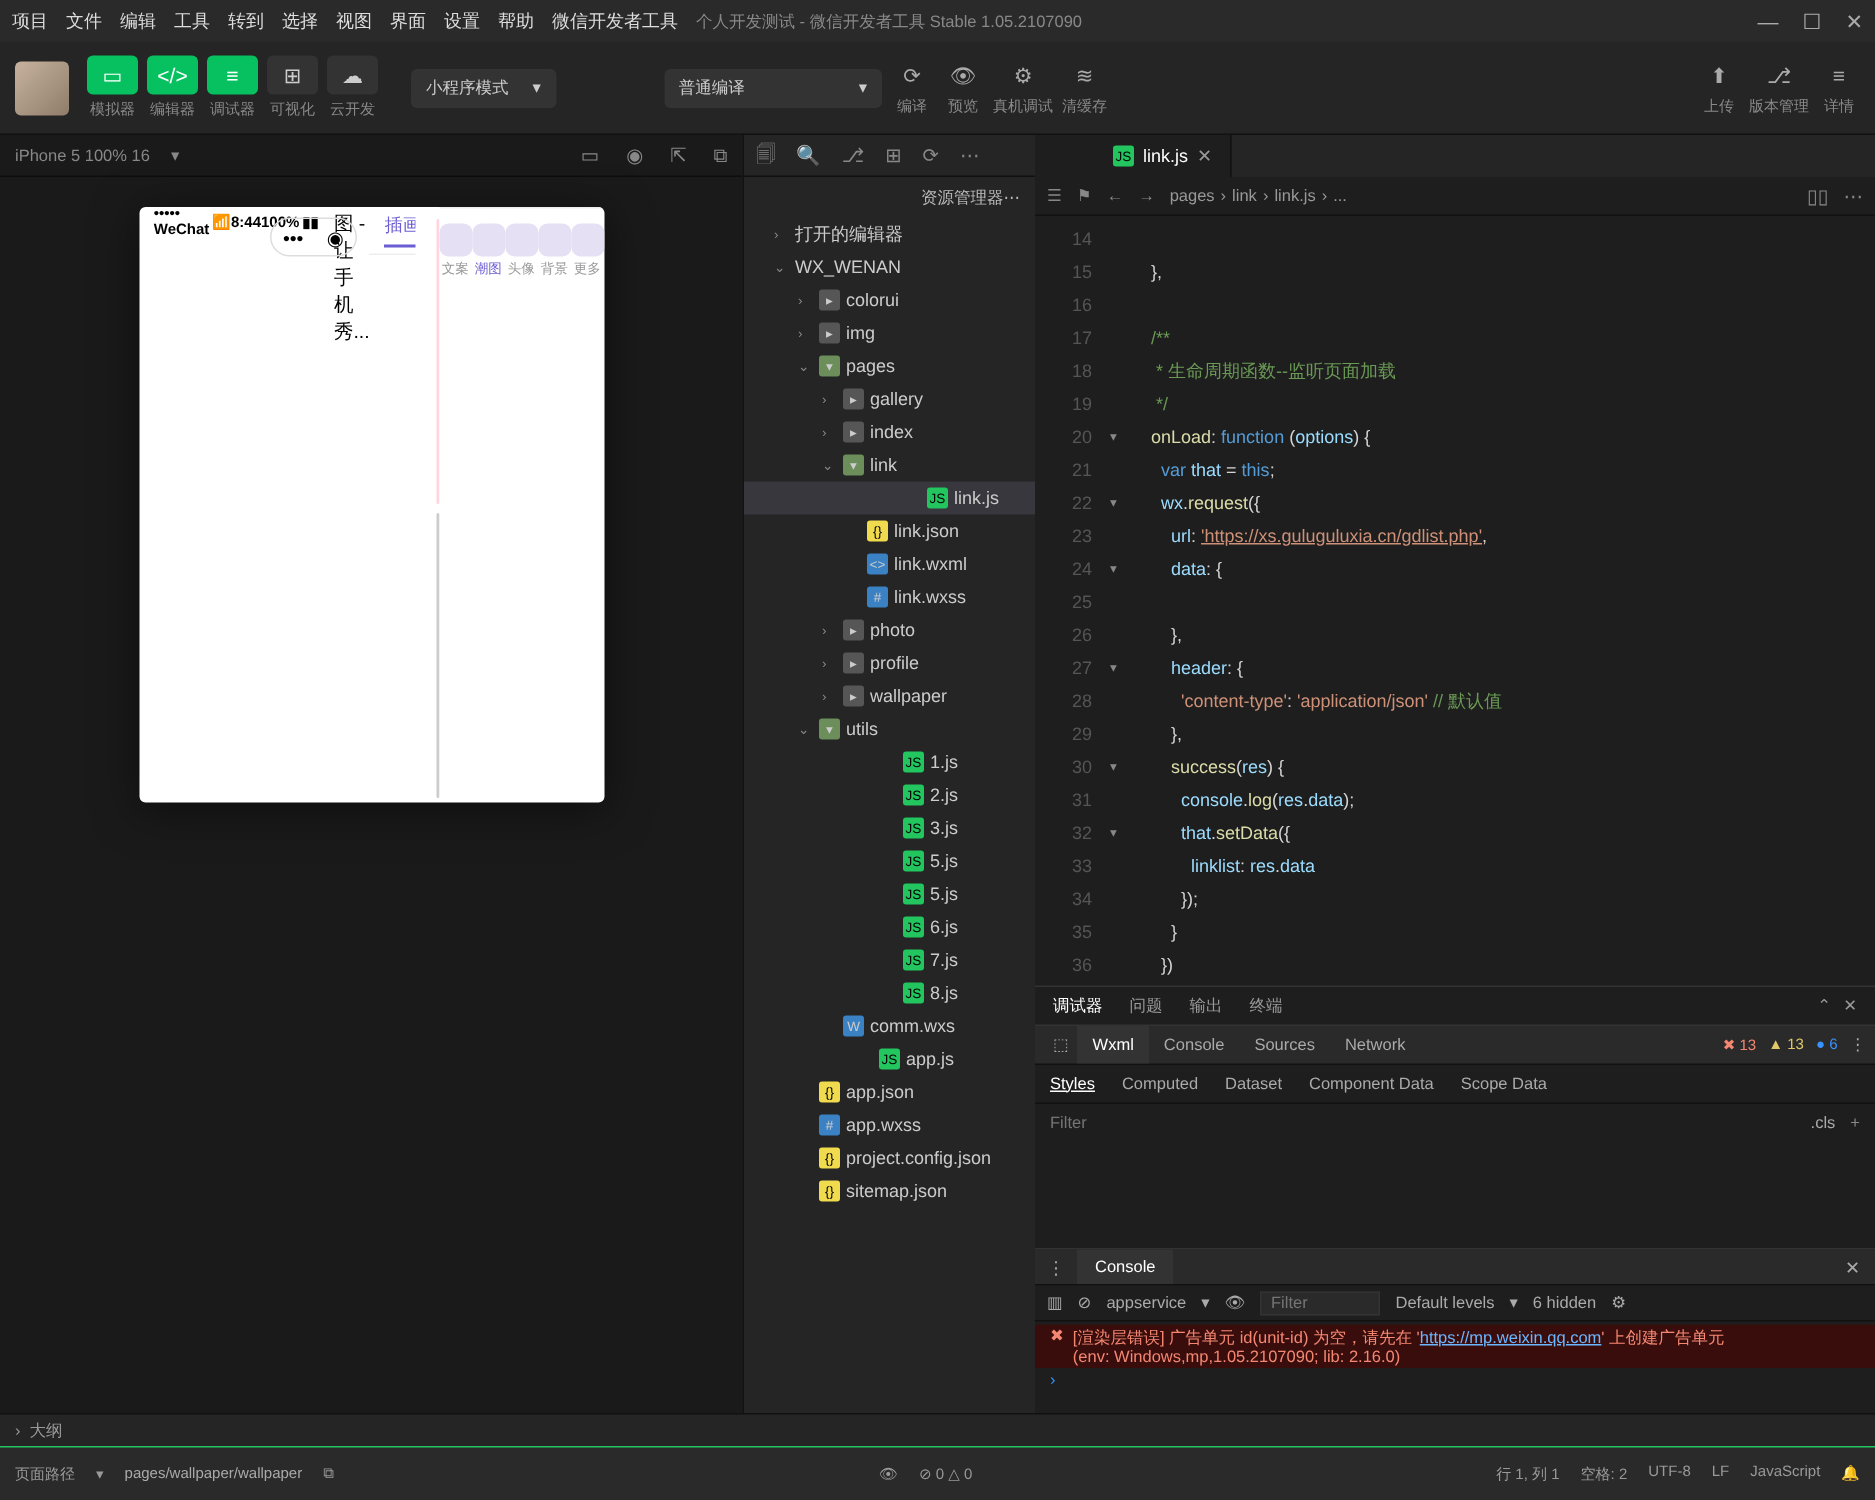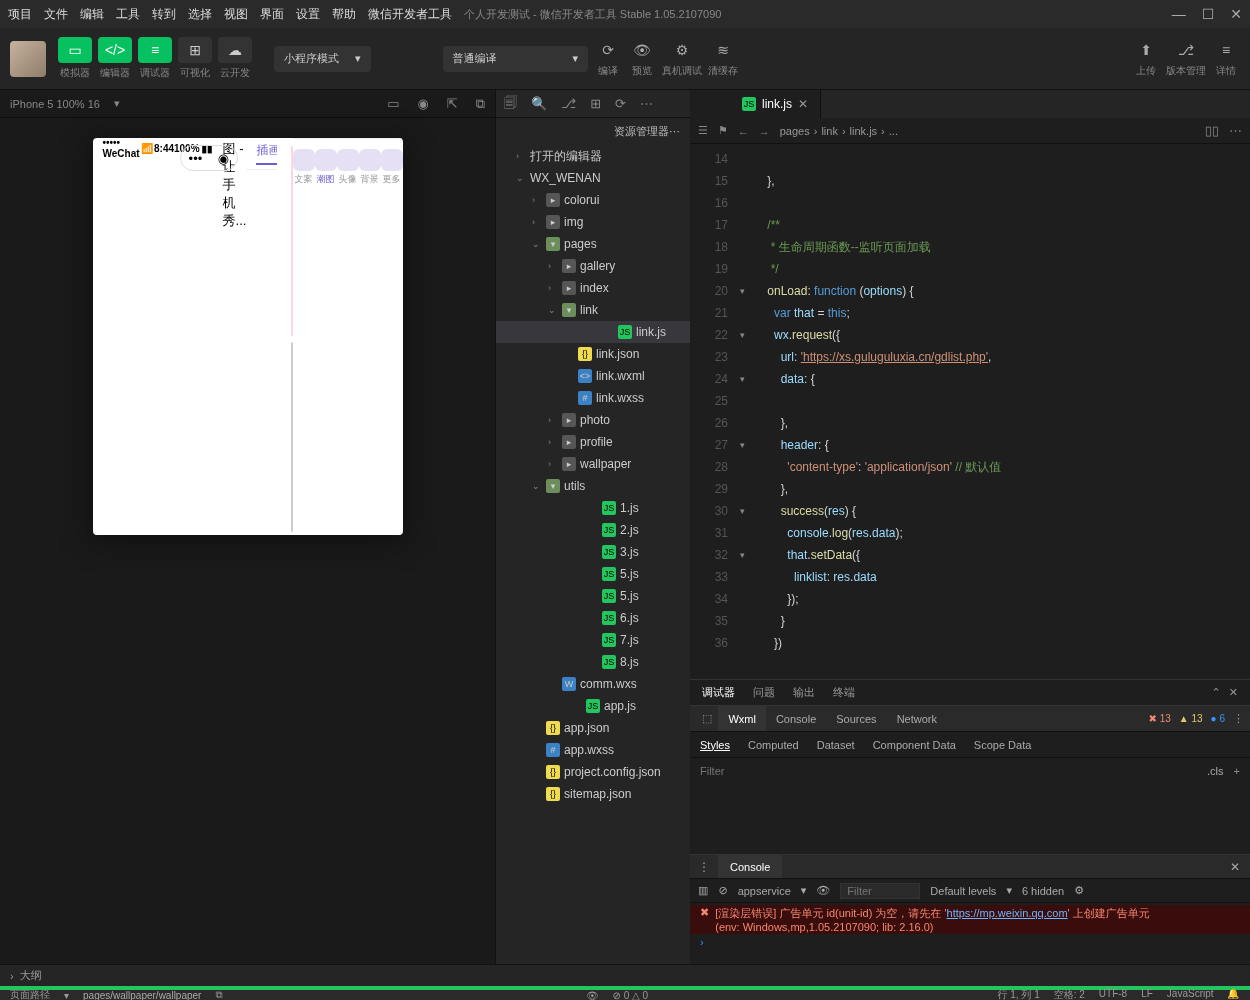--- a/index.html
+++ b/index.html
@@ -115,21 +115,21 @@
 .console-toolbar { height:24px; display:flex; align-items:center; padding:0 8px; gap:10px; font-size:11px; color:#aaa; border-bottom:1px solid #111; }
 .console-toolbar input { background:#2a2a2a; border:1px solid #333; color:#ccc; font-size:11px; padding:1px 6px; width:80px; outline:none; }
 .console-body { flex:1; overflow:auto; font-family:Consolas,monospace; font-size:11px; padding:2px 0; }
 .console-line { padding:1px 10px; display:flex; gap:6px; }
 .console-line.error { background:#3a0d0d; color:#f48771; }
 .console-line.error a { color:#6cb5ff; text-decoration:underline; }
 .console-prompt { color:#3794ff; padding:2px 10px; }
 
 
 .outline-bar { height:22px; background:#252526; border-top:1px solid #111; display:flex; align-items:center; padding:0 10px; font-size:11px; color:#999; gap:6px; }
-.footer { height:14px; background:#2a2a2a; display:flex; align-items:center; padding:0 10px; font-size:10px; color:#999; gap:14px; border-top:4px solid #22c55e; }
+.footer { height:36px; background:#2a2a2a; display:flex; align-items:center; padding:0 10px; font-size:10px; color:#999; gap:14px; border-top:1px solid #22c55e; }
 .footer .path { color:#aaa; }
 .footer .right { margin-left:auto; display:flex; gap:14px; }
 </style>
 </head>
 <body>
 
 <div class="root">
 
   <div class="menubar">
     <span class="menu-item">项目</span>

